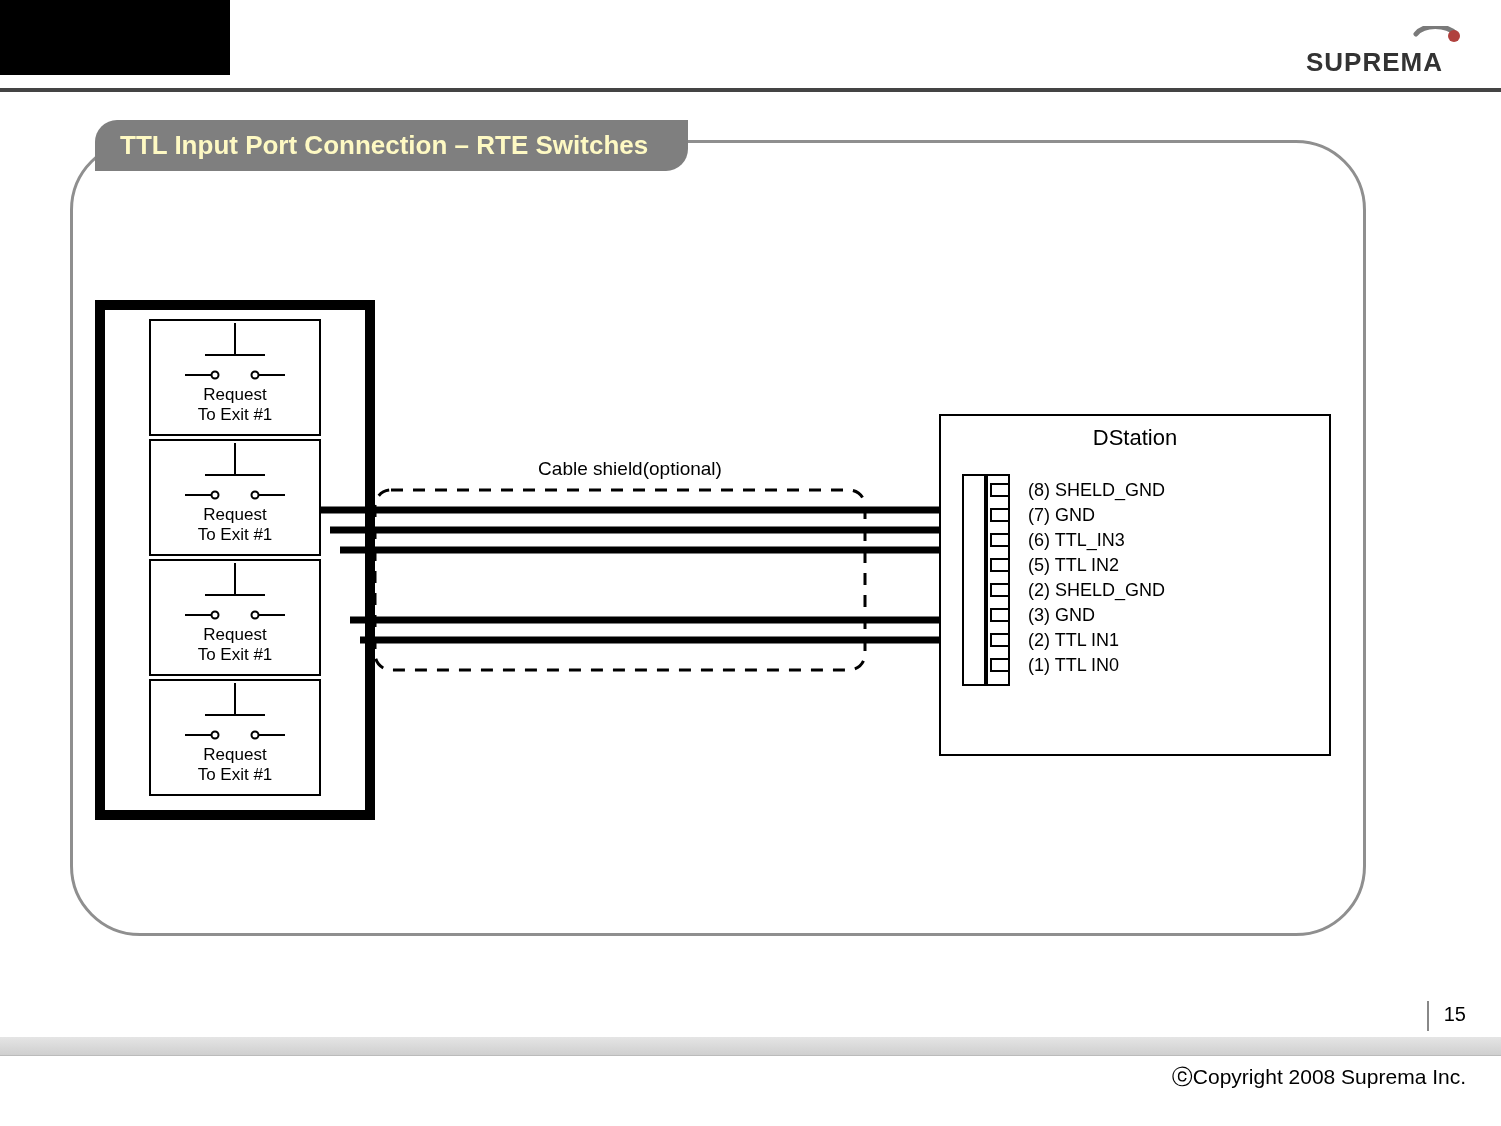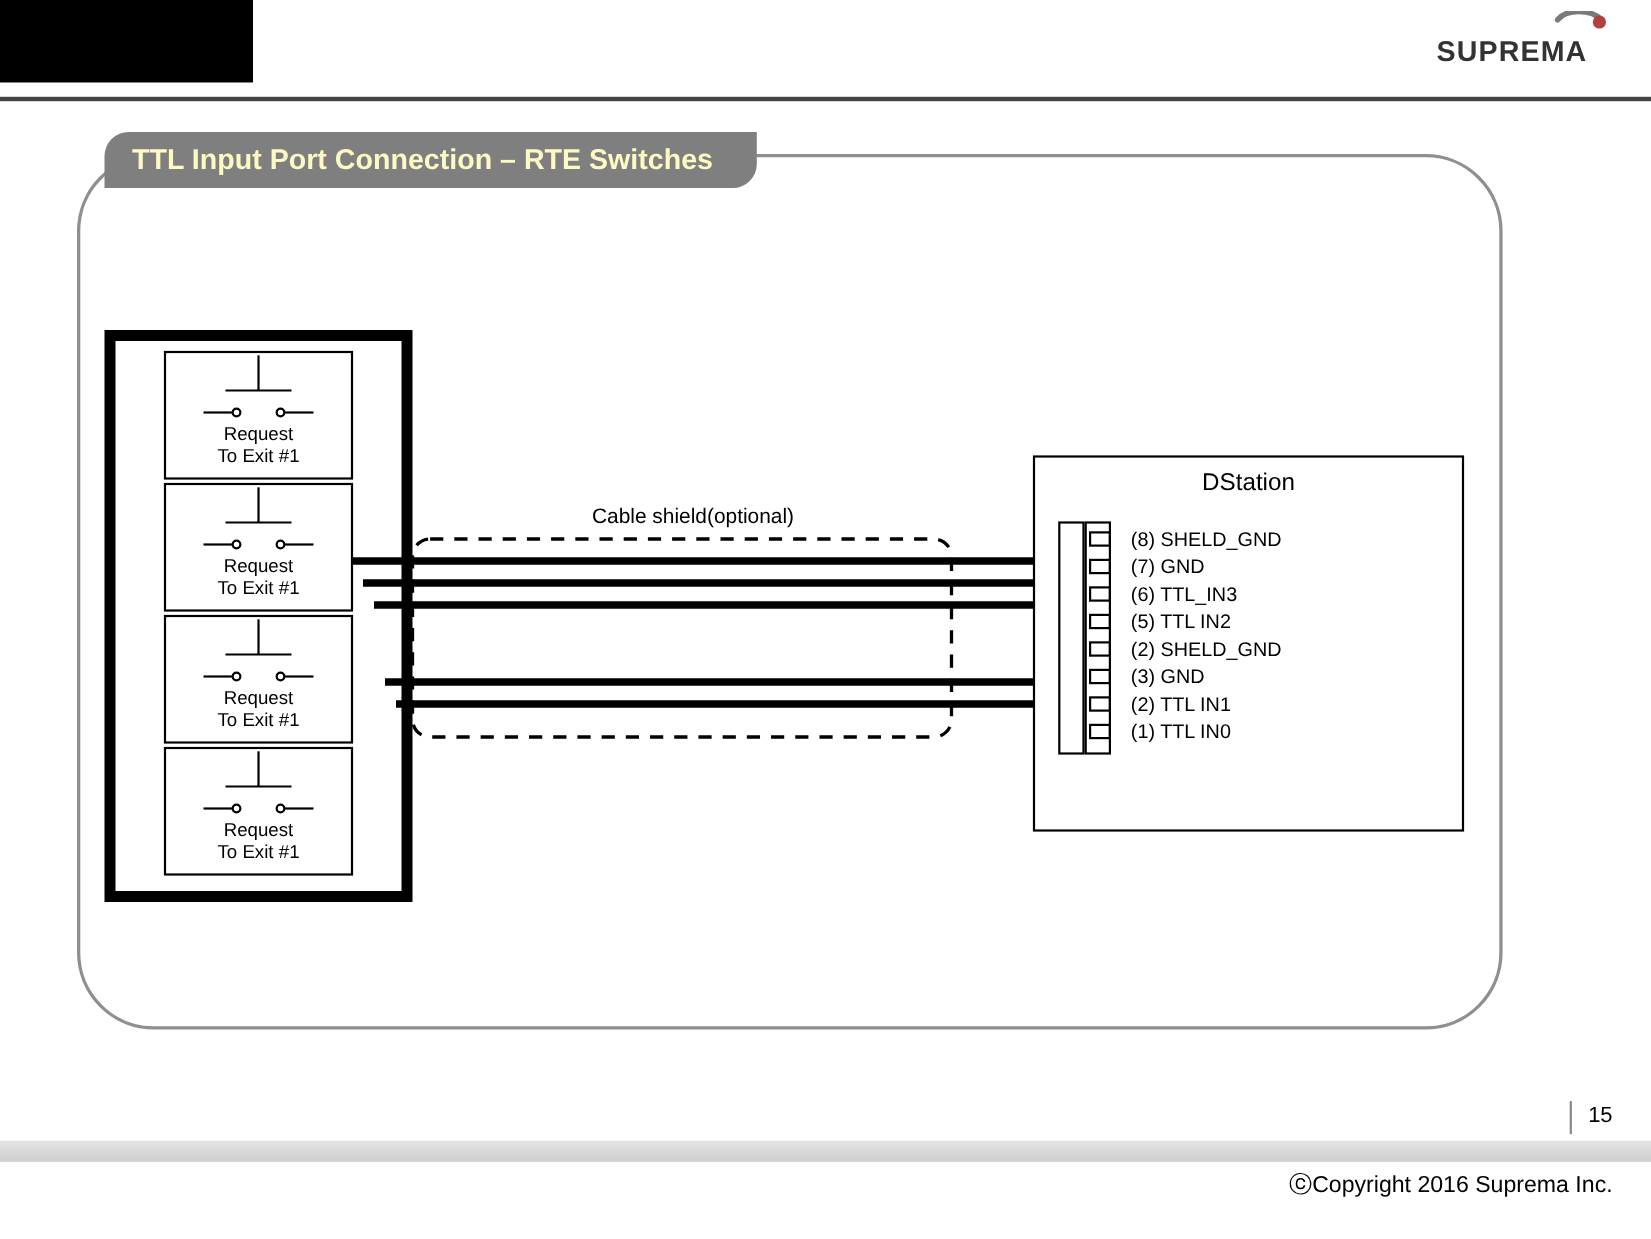--- a/index.html
+++ b/index.html
@@ -23,21 +23,21 @@
   .black-block {
     position: absolute;
     top: 0;
     left: 0;
     width: 230px;
     height: 75px;
     background: #000;
   }
   .logo {
     position: absolute;
-    top: 10px;
+    top: 26px;
     right: 35px;
     width: 160px;
     height: 52px;
   }
   .panel {
     position: absolute;
     left: 70px;
     top: 140px;
     width: 1290px;
     height: 790px;
@@ -219,14 +219,14 @@
     <text x="958" y="481" class="pin-label">(3) GND</text>
     <text x="958" y="506" class="pin-label">(2) TTL IN1</text>
     <text x="958" y="531" class="pin-label">(1) TTL IN0</text>
   </g>
 </svg>
 
 <div class="footer">
   <div class="footer-bar"></div>
   <div class="page-num-line"></div>
   <div class="page-num">15</div>
-  <div class="copyright">ⓒCopyright 2016 Suprema Inc.</div>
+  <div class="copyright">ⓒCopyright 2008 Suprema Inc.</div>
 </div>
 
 </body></html>

